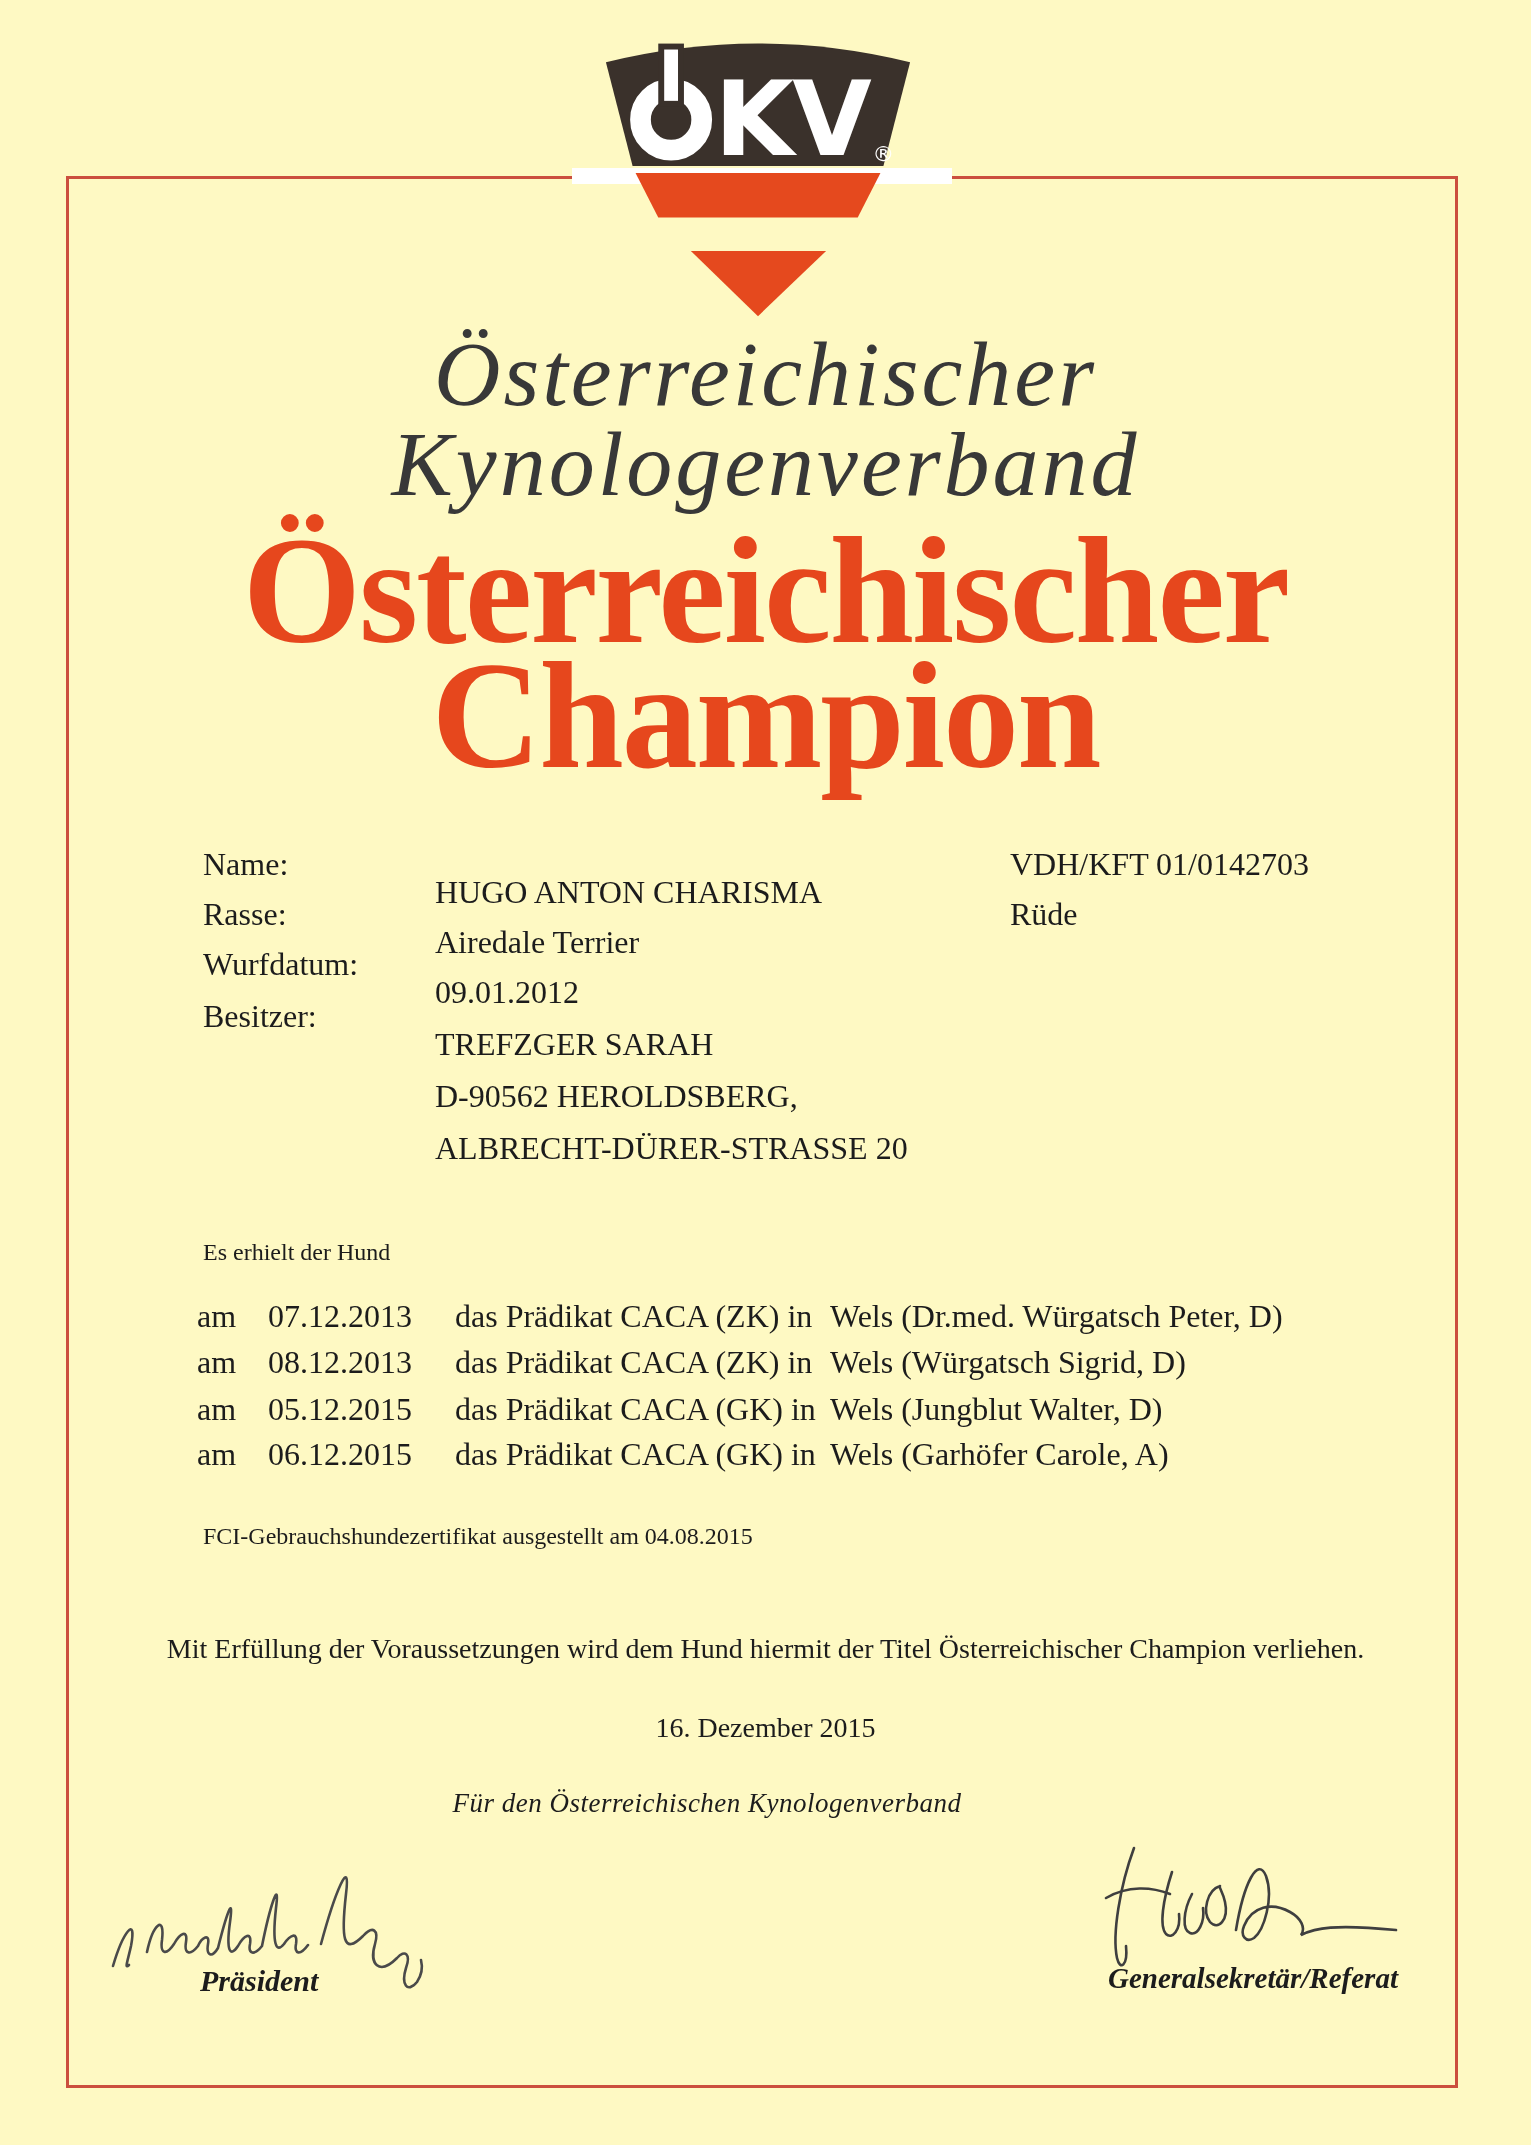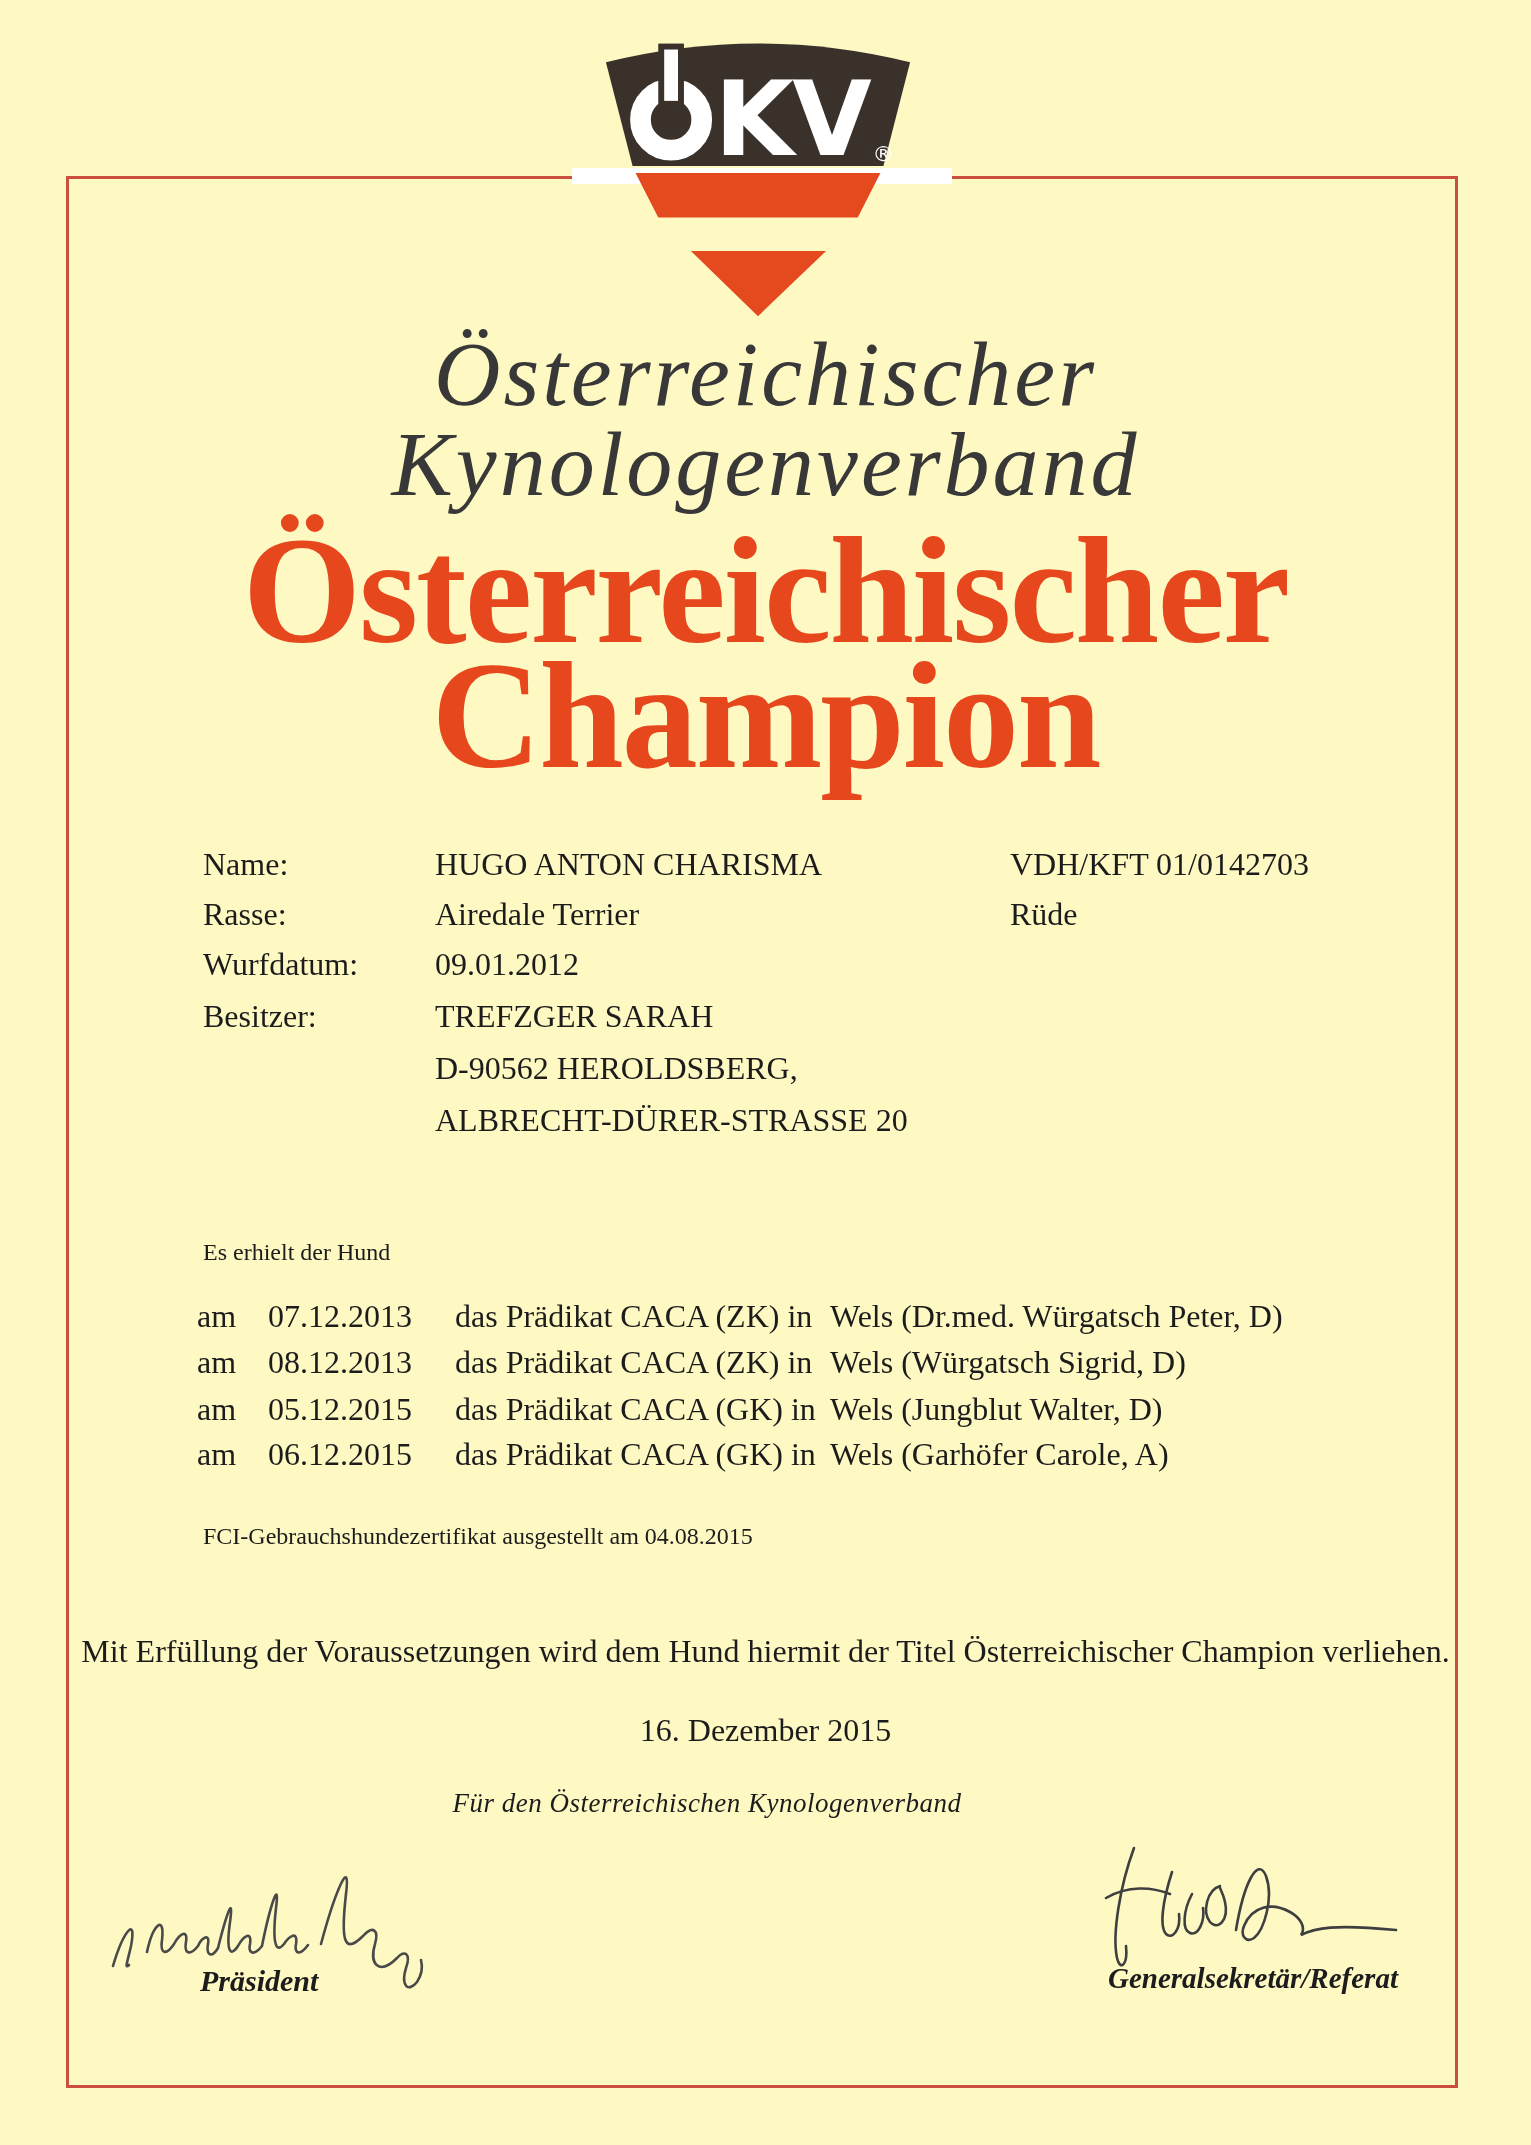--- a/index.html
+++ b/index.html
@@ -30,30 +30,30 @@
   .org2{top:418px;}
   .title-line{
     position:absolute;left:0;width:100%;text-align:center;
     font-weight:bold;font-size:152px;line-height:1;
     letter-spacing:-2px;white-space:nowrap;
   }
   .title1{top:515px;}
   .title2{top:640px;}
   .row{position:absolute;left:0;width:100%;font-size:32px;line-height:1;}
   .lab{position:absolute;left:203px;font-weight:normal;white-space:nowrap;}
-  .val{position:absolute;left:435px;white-space:nowrap;}
+  .val{position:absolute;left:435px;white-space:nowrap;margin-top:28px;}
   .val2{position:absolute;left:1010px;white-space:nowrap;}
   .c-am{position:absolute;left:197px;white-space:nowrap;}
   .c-date{position:absolute;left:268px;white-space:nowrap;}
   .c-pred{position:absolute;left:455px;white-space:nowrap;}
   .c-loc{position:absolute;left:830px;white-space:nowrap;}
   .plain{position:absolute;left:203px;font-size:24px;line-height:1;white-space:nowrap;}
   .center-line{
     position:absolute;left:0;width:100%;text-align:center;
-    font-size:32px;line-height:1;white-space:nowrap;
+    font-size:28px;line-height:1;white-space:nowrap;
   }
   .on-behalf{
     position:absolute;left:0;top:1790px;width:1414px;text-align:center;
     font-style:italic;font-size:27px;line-height:1;letter-spacing:0.5px;white-space:nowrap;
   }
   .sig{position:absolute;}
   .sig-label{
     position:absolute;font-style:italic;font-weight:bold;
     font-size:30px;line-height:1;white-space:nowrap;
   }

